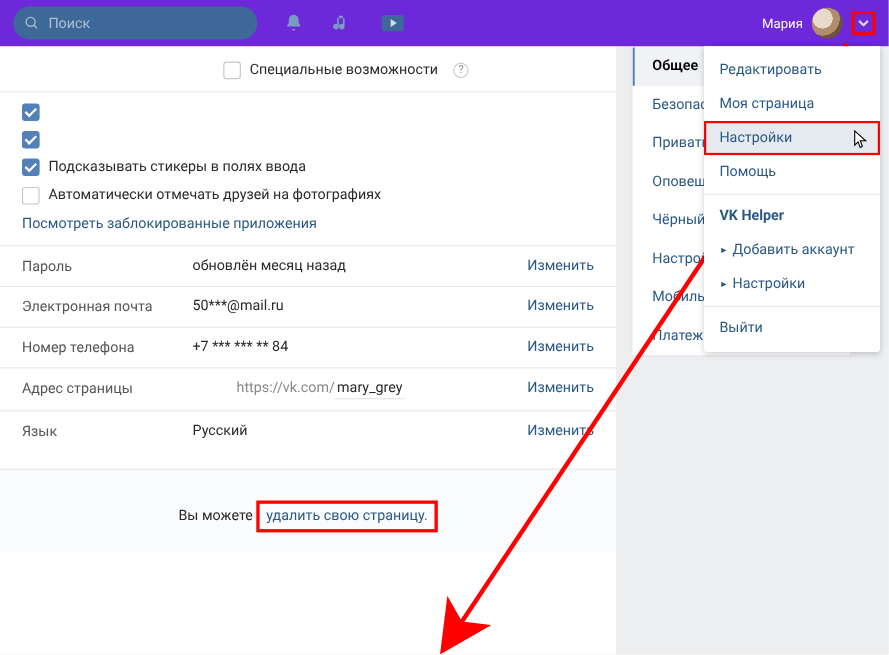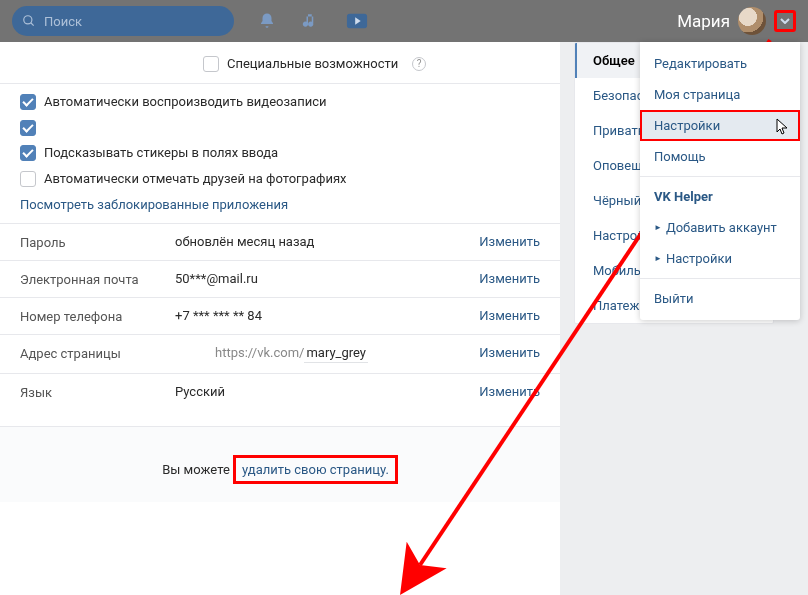--- a/index.html
+++ b/index.html
@@ -10,21 +10,21 @@
     background: #edeef0;
     width: 808px;
     height: 595px;
     overflow: hidden;
     position: relative;
   }
 
   
   .topbar {
     height: 42px;
-    background: #737373;
+    background: #6d28d9;
     display: flex;
     align-items: center;
     padding: 0 12px;
     position: relative;
     z-index: 5;
   }
   .search-box {
     width: 222px;
     height: 30px;
     background: #3e6898;
@@ -32,21 +32,21 @@
     display: flex;
     align-items: center;
     padding: 0 10px;
     color: #adc0d8;
   }
   .search-box svg { flex: none; }
   .search-box span { margin-left: 8px; font-size: 13px; }
   .top-icons { display: flex; gap: 26px; margin-left: 24px; align-items: center; }
   .top-icons .glyph { color: #7b9ac3; display: flex; align-items: center; }
   .top-right { margin-left: auto; display: flex; align-items: center; gap: 8px; }
-  .username { color: #fff; font-size: 17px; }
+  .username { color: #fff; font-size: 12px; }
   .avatar {
     width: 28px; height: 28px; border-radius: 50%;
     background: radial-gradient(circle at 35% 35%, #e8d9c8 0 35%, #b08e6b 36% 60%, #6e5239 61% 100%);
   }
   .dropdown-btn {
     width: 22px; height: 22px;
     border: 3px solid #ff0000;
     border-radius: 3px;
     display: flex; align-items: center; justify-content: center;
     color: #cfdced;
@@ -275,21 +275,20 @@
           <span>Специальные возможности</span>
           <span class="help-circle">?</span>
         </div>
       </div>
     </div>
 
     <div class="row">
       <div class="value opts">
         <div class="opt">
           <span class="cb checked"></span>
-          <span>Автоматически воспроизводить видеозаписи</span>
         </div>
         <div class="opt">
           <span class="cb checked"></span>
         </div>
         <div class="opt">
           <span class="cb checked"></span>
           <span>Подсказывать стикеры в полях ввода</span>
         </div>
         <div class="opt">
           <span class="cb"></span>

